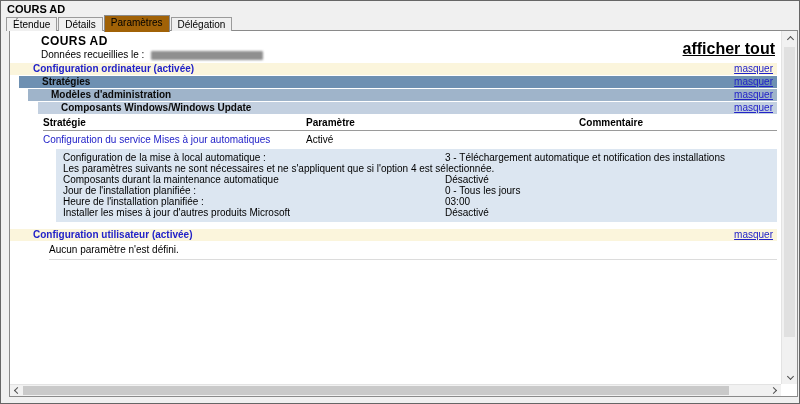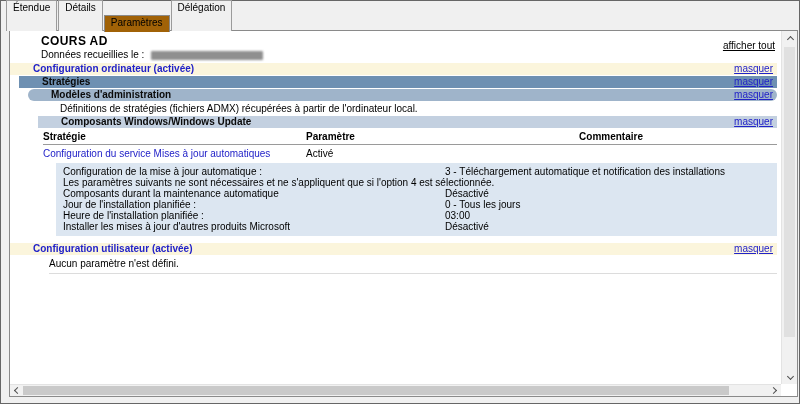--- a/index.html
+++ b/index.html
@@ -13,40 +13,40 @@
   }
   *{box-sizing:border-box; margin:0; padding:0;}
   html,body{width:800px;height:404px;}
   body{font-family:"Liberation Sans", sans-serif; background:#fff; position:relative; overflow:hidden;}
   .window{position:absolute; inset:0; background:#f0f0f0; border:1px solid #666; }
   .win-title{position:absolute; left:6px; top:2px; font-size:11px; font-weight:bold; color:#000;}
 
   
   .tabs{position:absolute; left:5px; top:14px; height:16px; display:flex; align-items:flex-end; z-index:5;}
   .tab{font-size:10px; color:#000; background:#f0f0f0; border:1px solid #9b9b9b; border-bottom:none;
-       padding:1px 6px 2px; height:31px; line-height:11px; margin-right:1px; cursor:pointer; white-space:nowrap;}
+       padding:1px 6px 2px; height:14px; line-height:11px; margin-right:1px; cursor:pointer; white-space:nowrap;}
   .tab.active{background:#a16207; height:17px; padding-top:1px; margin-bottom:-1px; z-index:6; border-color:#8a8a8a;}
 
   
   .panel{position:absolute; left:8px; top:29px; width:789px; height:367px; background:#fff; border:1px solid #8a8a8a;}
   .content{position:absolute; left:0; top:0; right:16px; bottom:12px; background:#fff; overflow:hidden; }
 
   .report-title{margin:3px 0 0 31px; font-size:12px; font-weight:bold; letter-spacing:.4px; color:#000;}
   .collected{margin:2px 0 3px 31px; font-size:10px; color:#000; height:10px; line-height:10px;}
   .redacted{display:inline-block; width:112px; height:9px; background:#8f8f8f; filter:blur(1.1px); vertical-align:middle; margin-left:4px; border-radius:1px;}
-  .show-all{position:absolute; top:9px; right:6px; font-size:10px; font-weight:normal; color:#000; text-decoration:underline; cursor:pointer;}
+  .show-all{position:absolute; top:9px; right:6px; font-size:16px; font-weight:bold; color:#000; text-decoration:underline; cursor:pointer;}
 
   
   .band{position:relative; height:12px; line-height:12px; font-size:10px; font-weight:bold;
         padding-left:23px; margin:0 4px 1px 0; white-space:nowrap;}
   .band-section{background:var(--section-band-bg); color:var(--section-band-text);}
   .band-policies{background:var(--policies-band-bg); color:#0a0a0a;}
   .band-templates{background:var(--templates-band-bg); color:#0a0a0a;}
   .band-component{background:var(--component-band-bg); color:#0a0a0a;}
-  .lvl1{margin-left:9px;} .lvl2{margin-left:18px;border-radius:6px;} .lvl3{margin-left:28px;}
+  .lvl1{margin-left:9px;} .lvl2{margin-left:18px;} .lvl3{margin-left:28px;}
   .hide-link{position:absolute; right:4px; top:0; font-weight:normal; font-size:10px; color:var(--link); text-decoration:underline; cursor:pointer;}
 
   .note{margin:3px 4px 2px 50px; font-size:10px; line-height:10px; color:#000;}
 
   
   .gp-table{margin:4px 4px 0 33px; font-size:10px;}
   .gp-thead{display:flex; font-weight:bold; border-bottom:1px solid #9a9a9a; padding-bottom:2px; line-height:10px;}
   .gp-col1{width:263px;} .gp-col2{width:139px;} .gp-col3{flex:1; text-align:center;}
   .gp-row{display:flex; padding:4px 0 3px; line-height:10px;}
   .policy-link{color:var(--link); cursor:pointer;}
@@ -105,21 +105,20 @@
       <div class="band band-policies lvl1">
         <span>Stratégies</span>
         <a class="hide-link">masquer</a>
       </div>
 
       <div class="band band-templates lvl2">
         <span>Modèles d'administration</span>
         <a class="hide-link">masquer</a>
       </div>
 
-      <div class="note">Définitions de stratégies (fichiers ADMX) récupérées à partir de l'ordinateur local.</div>
 
       <div class="band band-component lvl3">
         <span>Composants Windows/Windows Update</span>
         <a class="hide-link">masquer</a>
       </div>
 
       <div class="gp-table">
         <div class="gp-thead">
           <div class="gp-col1">Stratégie</div>
           <div class="gp-col2">Paramètre</div>
@@ -127,21 +126,21 @@
         </div>
         <div class="gp-row">
           <div class="gp-col1"><span class="policy-link">Configuration du service Mises à jour automatiques</span></div>
           <div class="gp-col2">Activé</div>
           <div class="gp-col3"></div>
         </div>
       </div>
 
       <div class="details">
         <div class="drow">
-          <span>Configuration de la mise à jour automatique :</span>
+          <span>Configuration de la mise à local automatique :</span>
           <span class="dval">3 - Téléchargement automatique et notification des installations</span>
         </div>
         <div class="drow">
           <span>Les paramètres suivants ne sont nécessaires et ne s'appliquent que si l'option 4 est sélectionnée.</span>
           <span class="dval"></span>
         </div>
         <div class="drow">
           <span>Composants durant la maintenance automatique</span>
           <span class="dval">Désactivé</span>
         </div>

